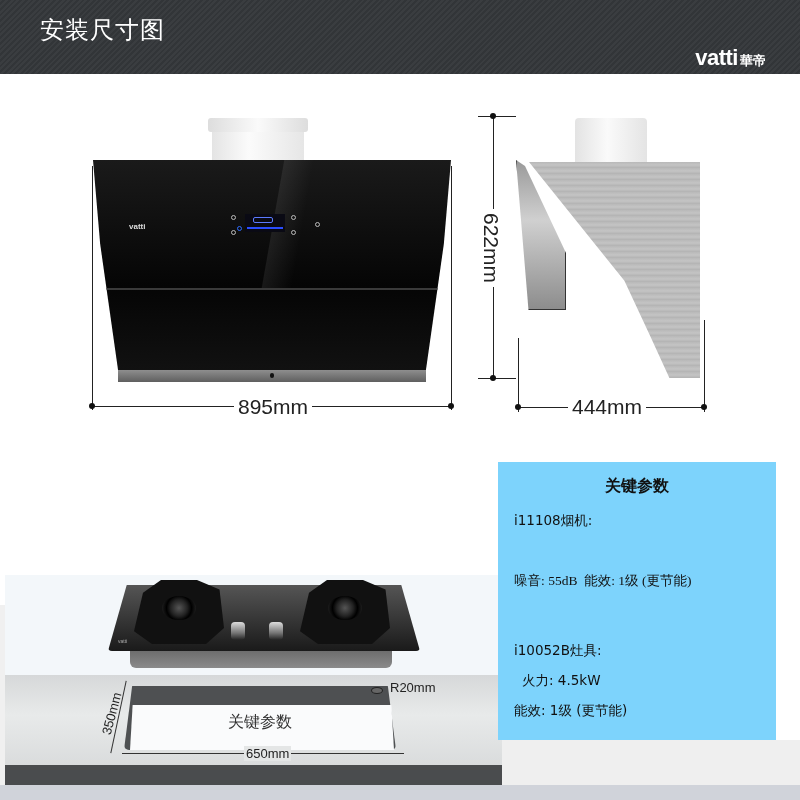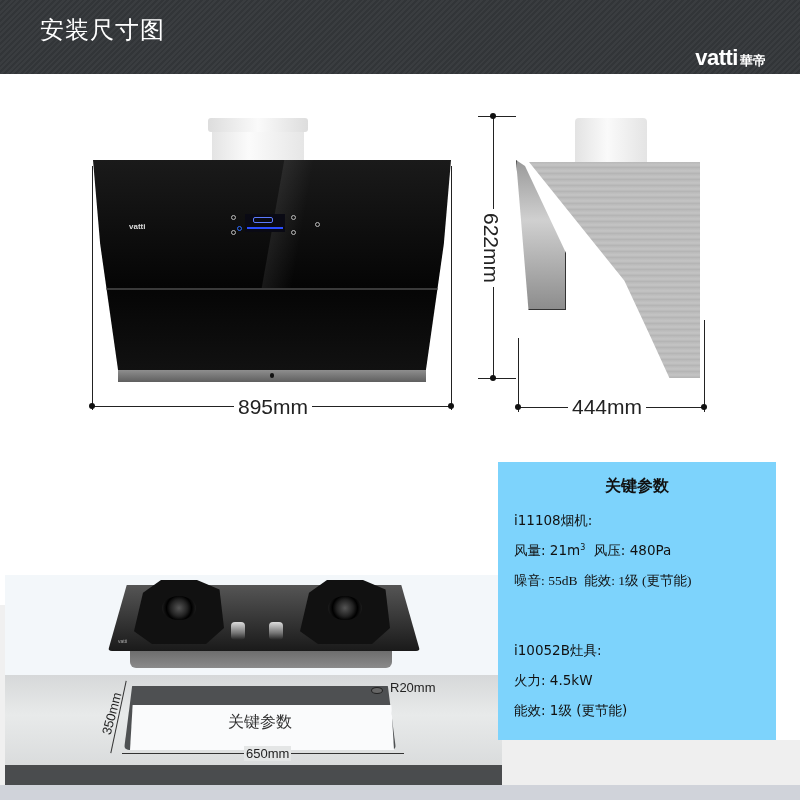--- a/index.html
+++ b/index.html
@@ -171,22 +171,19 @@
 
   <div class="thin" style="left:122px;top:753px;width:282px;height:1px;"></div>
   <div class="w-label">650mm</div>
   <div class="thin" style="left:118px;top:680px;width:1px;height:74px;transform:rotate(12deg);"></div>
   <div class="h-label">350mm</div>
 </div>
 
 <div class="specs">
   <div class="head">关键参数</div>
   <div class="line" style="top:50px;">i11108烟机:</div>
-  <div class="line" style="top:80px;">
-    <span>风量: 21m</span><sup>3</sup>&nbsp;&nbsp;<span>风压: 480Pa</span>
-  </div>
   <div class="line" style="top:110px;font-family:Liberation Serif, serif;">
     <span>噪音: 55dB</span>&nbsp;&nbsp;<span>能效: 1级 (更节能)</span>
   </div>
   <div class="line" style="top:180px;">i10052B灶具:</div>
-  <div class="line" style="top:210px;">火力: 4.5kW</div>
+  <div class="line" style="top:210px;margin-left:8px;">火力: 4.5kW</div>
   <div class="line" style="top:240px;">能效: 1级 (更节能)</div>
 </div>
 
 </body></html>

